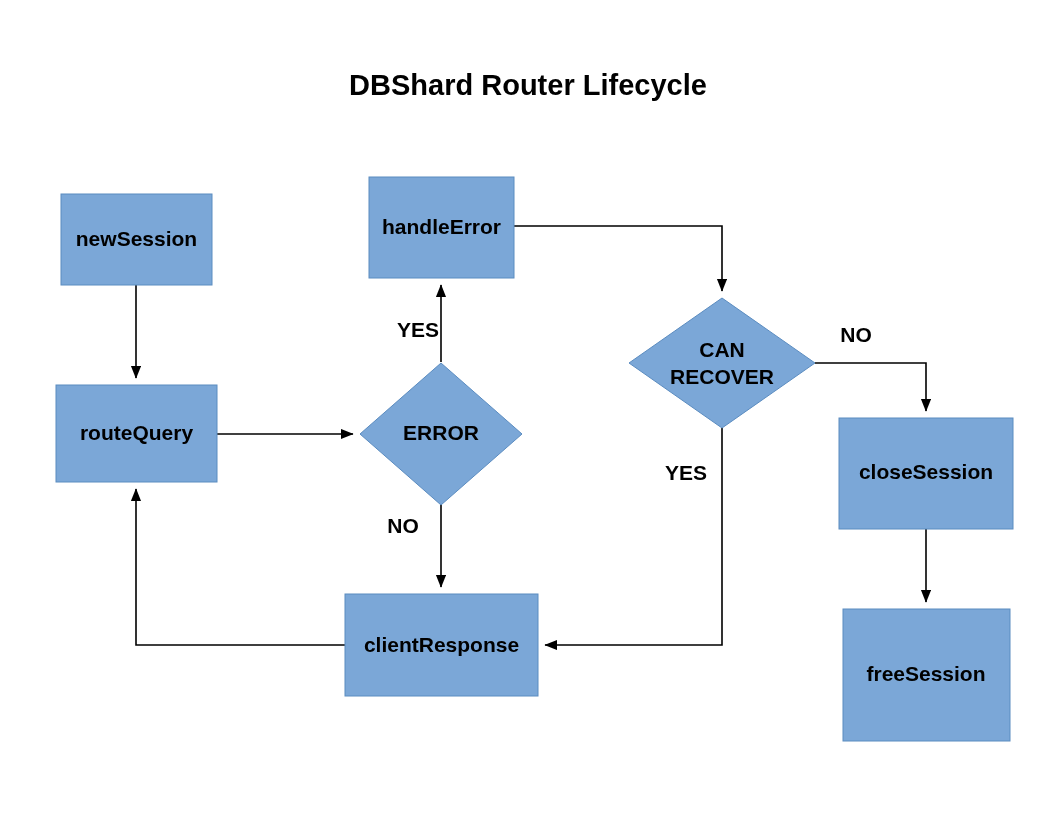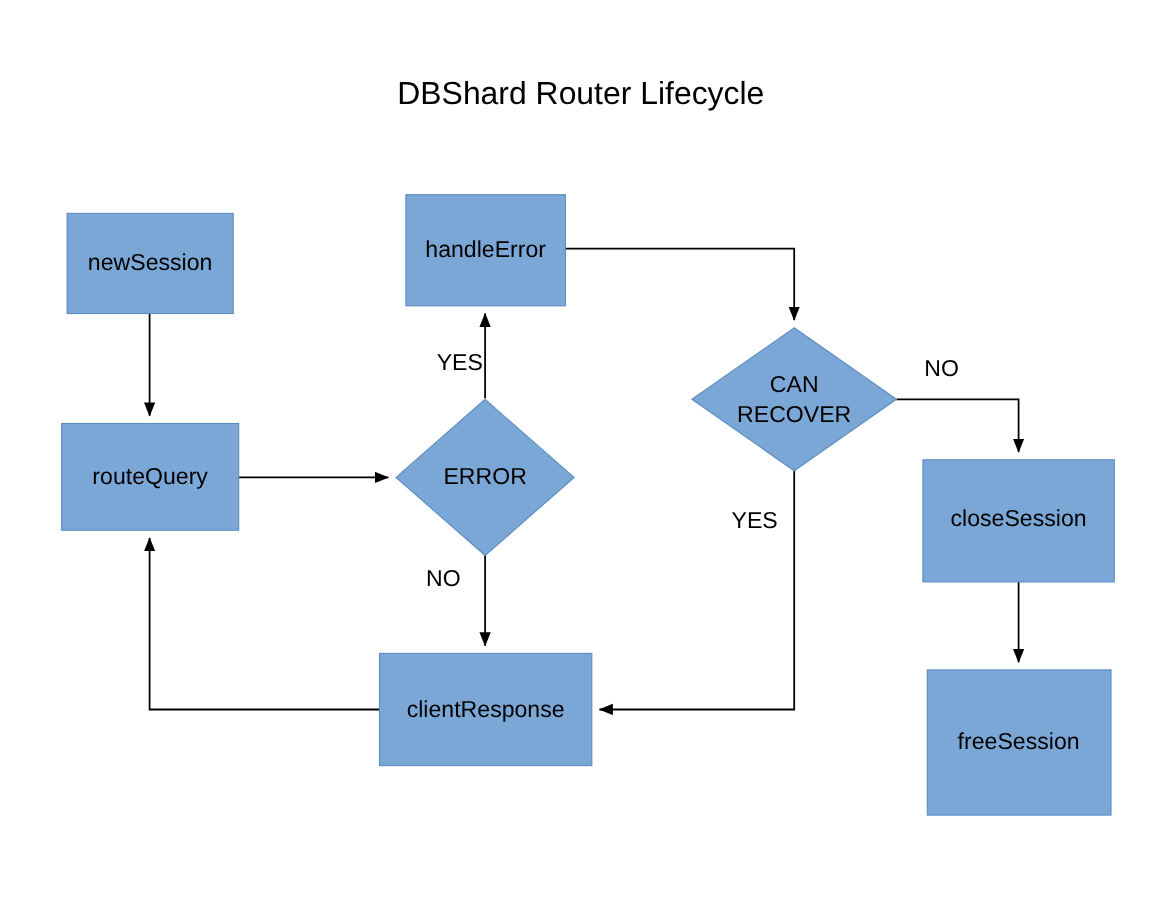--- a/index.html
+++ b/index.html
@@ -7,20 +7,21 @@
     padding: 0;
     background: #ffffff;
   }
   #canvas {
     position: relative;
     width: 1056px;
     height: 816px;
     background: #ffffff;
     font-family: "Liberation Sans", sans-serif;
     overflow: hidden;
+    font-weight: bold;
   }
   #diagram-svg {
     position: absolute;
     left: 0;
     top: 0;
     width: 1056px;
     height: 816px;
   }
   .node-label {
     font-family: "Liberation Sans", sans-serif;

